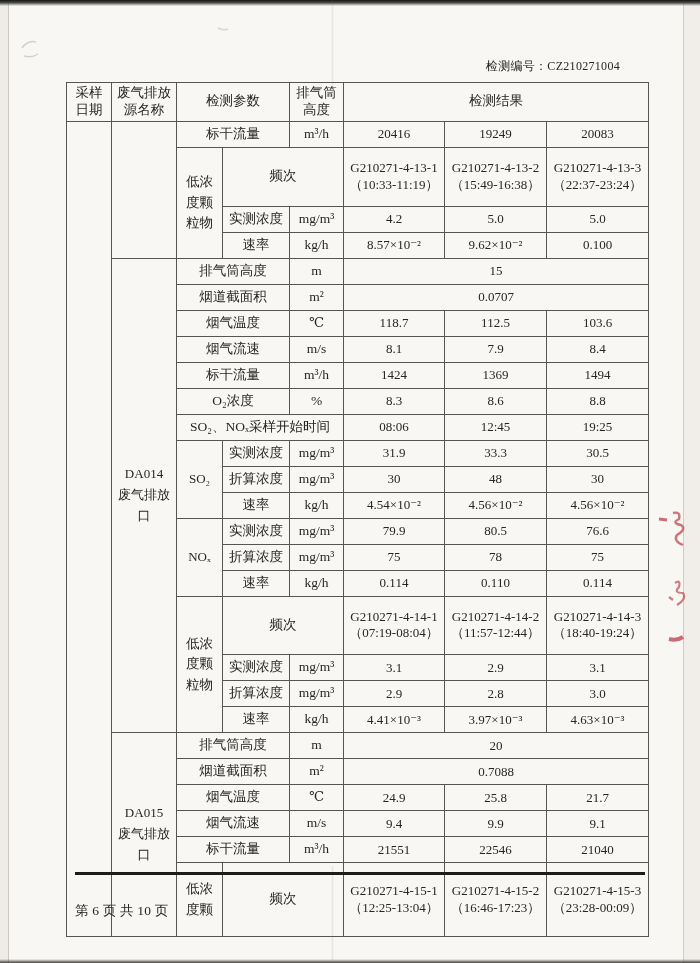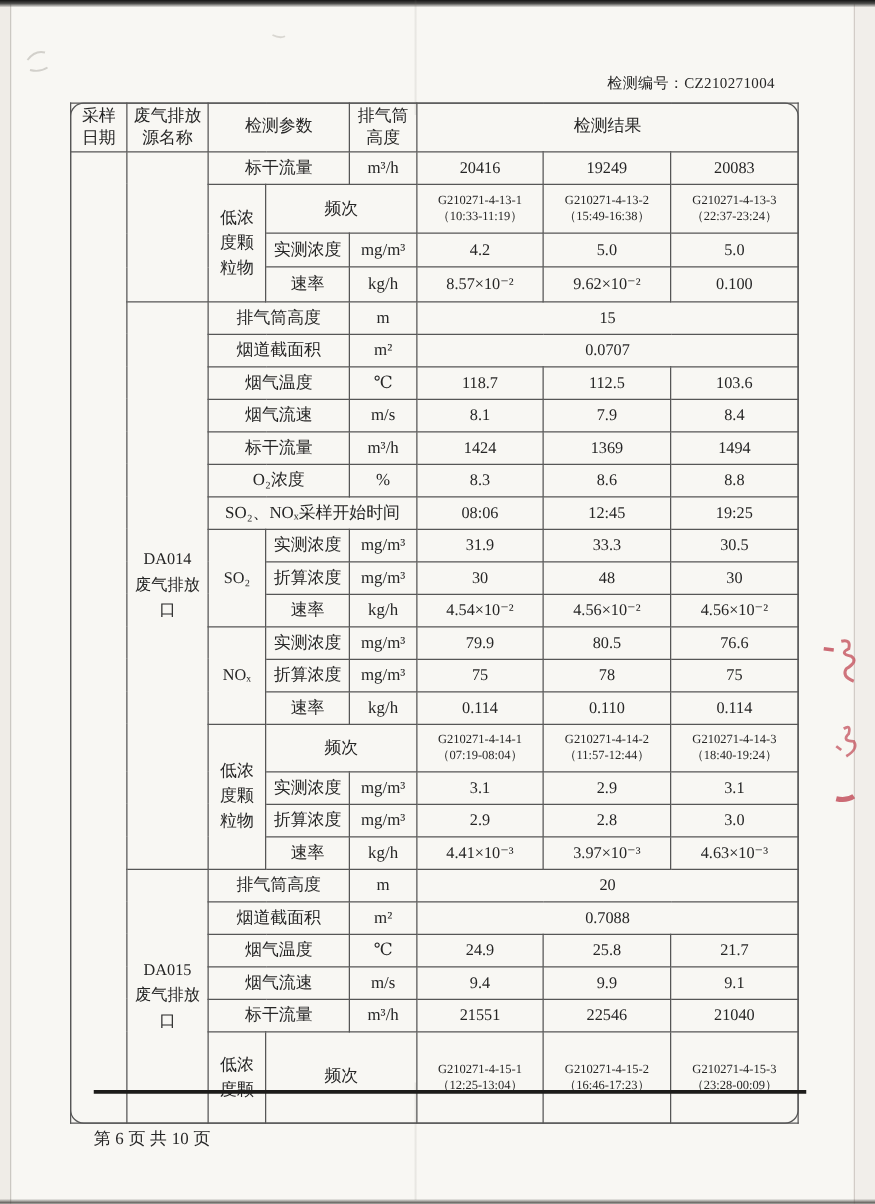--- a/index.html
+++ b/index.html
@@ -21,38 +21,37 @@
   .crease{position:absolute;left:331px;width:3px;opacity:.12;
     background:linear-gradient(90deg,rgba(0,0,0,0),#6b675f,rgba(0,0,0,0));}
   .crease.top{top:0;height:92px;}
   .crease.bottom{top:866px;height:94px;}
 
   
   .report-no{position:absolute;top:58px;right:80px;font-size:12px;letter-spacing:.3px;}
 
   
   table.results{
-    position:absolute;left:56px;top:82px;width:582px;
+    position:absolute;left:66px;top:82px;width:582px;
     border-collapse:collapse;table-layout:fixed;
     font-size:13px;
-    border-radius:11px;
   }
   table.results,
   table.results th,
   table.results td{border:1px solid #565656;}
   table.results{outline:1px solid #565656;outline-offset:-1px;}
   th,td{padding:1px 2px;text-align:center;vertical-align:middle;
         font-weight:normal;overflow:hidden;}
   thead tr{height:36px;}
   tr.row-n{height:26px;}
   tr.row-t{height:38px;}
   th.hdr{font-size:13.5px;line-height:1.25;padding:2px 4px;}
   td.lab{font-size:13.5px;line-height:1.25;}
   td.val{font-size:13px;}
-  td.freq{font-size:10px;line-height:1.3;padding:2px 2px;}
+  td.freq{font-size:13px;line-height:1.3;padding:12px 2px;}
   td.grp{font-size:13.5px;line-height:1.5;padding:16px 7px;}
   td.grp-h{font-size:13px;}
   td.src{font-size:13px;line-height:1.6;padding:0 5px;}
   td.c-date{background:transparent;}
 
   
   .footer-rule{position:absolute;left:75px;top:872px;width:570px;height:3px;background:#1d1c1a;}
   .footer-line{position:absolute;left:75px;width:570px;display:flex;
     justify-content:space-between;font-size:13.5px;letter-spacing:.2px;}
   .footer-line.l1{top:879px;}

